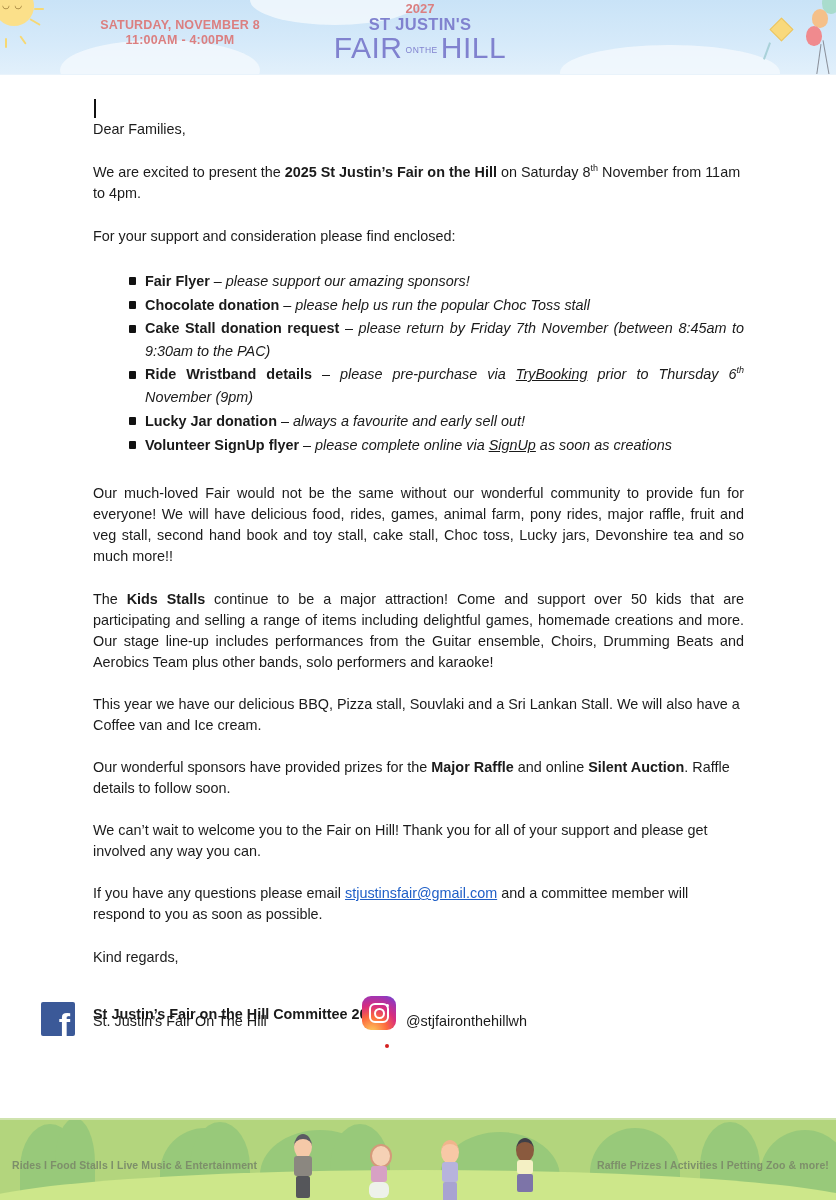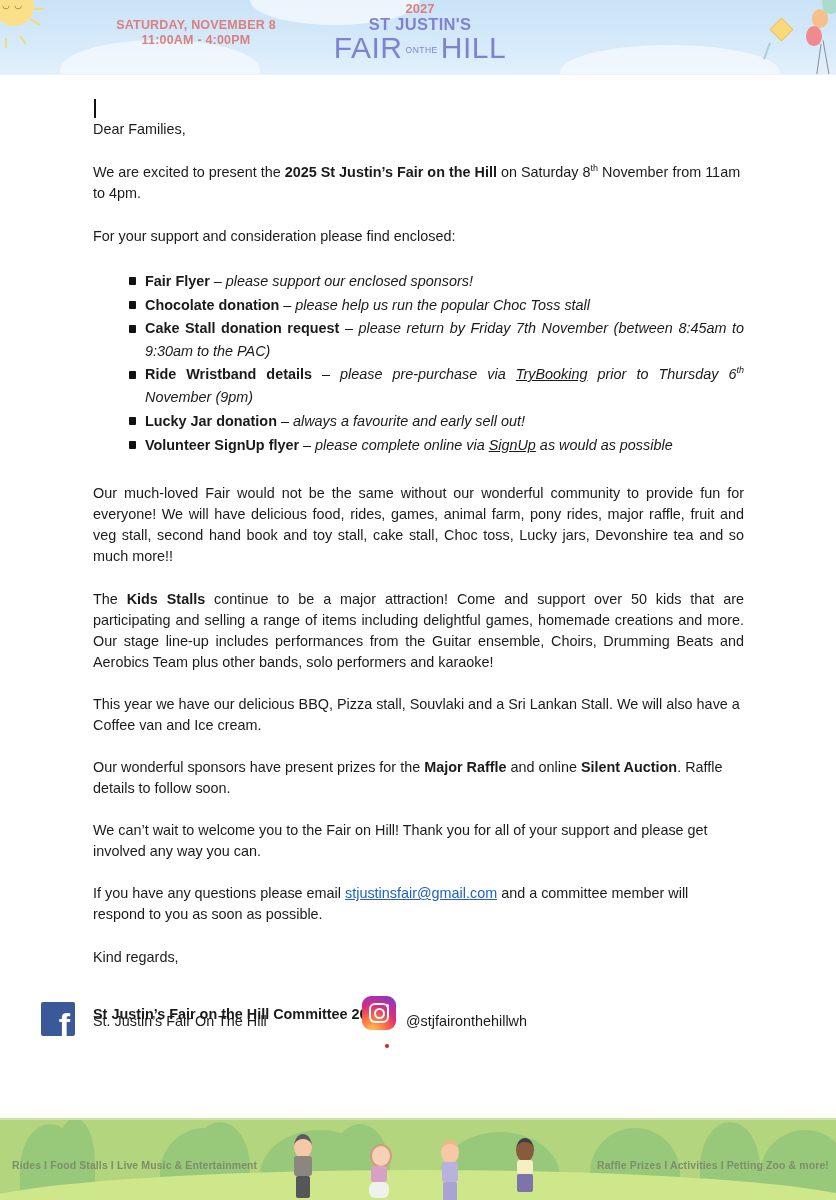--- a/index.html
+++ b/index.html
@@ -17,21 +17,21 @@
     border-bottom: 1px solid #e9f3fb;
   }
   .cloud { position: absolute; background: #f2f8fd; border-radius: 50%; opacity: .85; }
   .sun {
     position: absolute; left: -6px; top: -14px; width: 40px; height: 40px;
     border-radius: 50%; background: #fbe08a;
   }
   .sun-face { position: absolute; left: 8px; top: 14px; font-size: 9px; color: #8a6a2a; letter-spacing: 1px; }
   .ray { position: absolute; background: #f6d874; width: 2px; border-radius: 1px; }
   .date-block {
-    position: absolute; left: 112px; top: 18px; width: 168px; text-align: center;
+    position: absolute; left: 96px; top: 18px; width: 168px; text-align: center;
     color: #db7f80; font-weight: bold; font-size: 12.5px; line-height: 15px; letter-spacing: .2px;
   }
   .title-block { position: absolute; left: 330px; top: 2px; width: 180px; text-align: center; }
   .title-year { color: #db7f80; font-weight: bold; font-size: 13px; line-height: 14px; }
   .title-name { color: #8082cf; font-weight: bold; font-size: 16.5px; line-height: 17px; letter-spacing: .3px; }
   .title-fair {
     display: flex; align-items: center; justify-content: center; gap: 3px;
     color: #8082cf; font-weight: normal; font-size: 30px; line-height: 30px; letter-spacing: .5px;
   }
   .title-onthe { display: flex; flex-direction: row; font-size: 8.5px; line-height: 8.5px; text-align: center; padding-top: 4px; }
@@ -152,52 +152,52 @@
   <p class="p" style="top:119px;">Dear Families,</p>
 
   <p class="p" style="top:162px;"><span>We are excited to present the </span><b>2025 St Justin’s Fair on the Hill</b><span> on Saturday 8</span><sup>th</sup><span> November from 11am to 4pm.</span></p>
 
   <p class="p" style="top:226px;">For your support and consideration please find enclosed:</p>
 </div>
 
 <ul class="bullets" style="left:113px;top:269px;width:631px;">
   <li style="font-size:14.4px;">
     <span class="bullet-mark" style="left:16px;"></span>
-    <b>Fair Flyer</b><span> – </span><i>please support our enclosed sponsors!</i>
+    <b>Fair Flyer</b><span> – </span><i>please support our amazing sponsors!</i>
   </li>
   <li style="font-size:14.4px;">
     <span class="bullet-mark" style="left:16px;"></span>
     <b>Chocolate donation</b><span> – </span><i>please help us run the popular Choc Toss stall</i>
   </li>
   <li class="two justify" style="font-size:14.4px;">
     <span class="bullet-mark" style="left:16px;"></span>
     <b>Cake Stall donation request</b><span> – </span><i>please return by Friday 7th November (between 8:45am to 9:30am to the PAC)</i>
   </li>
   <li class="two justify" style="font-size:14.4px;">
     <span class="bullet-mark" style="left:16px;"></span>
     <b>Ride Wristband details</b><span> – </span><i><span>please pre-purchase via </span><span class="link-under">TryBooking</span><span> prior to Thursday 6</span><sup>th</sup><span> November (9pm)</span></i>
   </li>
   <li style="font-size:14.4px;">
     <span class="bullet-mark" style="left:16px;"></span>
     <b>Lucky Jar donation</b><span> – </span><i>always a favourite and early sell out!</i>
   </li>
   <li style="font-size:14.4px;">
     <span class="bullet-mark" style="left:16px;"></span>
-    <b>Volunteer SignUp flyer</b><span> – </span><i><span>please complete online via </span><span class="link-under">SignUp</span><span> as would as possible</span></i>
+    <b>Volunteer SignUp flyer</b><span> – </span><i><span>please complete online via </span><span class="link-under">SignUp</span><span> as soon as creations</span></i>
   </li>
 </ul>
 
 <div class="doc">
   <p class="p justify" style="top:483px;">Our much-loved Fair would not be the same without our wonderful community to provide fun for everyone!  We will have delicious food, rides, games, animal farm, pony rides, major raffle, fruit and veg stall, second hand book and toy stall, cake stall, Choc toss, Lucky jars, Devonshire tea and so much more!!</p>
 
   <p class="p justify" style="top:589px;"><span>The </span><b>Kids Stalls</b><span> continue to be a major attraction!  Come and support over 50 kids that are participating and selling a range of items including delightful games, homemade creations and more.  Our stage line-up includes performances from the Guitar ensemble, Choirs, Drumming Beats and Aerobics Team plus other bands, solo performers and karaoke!</span></p>
 
   <p class="p" style="top:694px;">This year we have our delicious BBQ, Pizza stall, Souvlaki and a Sri Lankan Stall.  We will also have a Coffee van and Ice cream.</p>
 
-  <p class="p" style="top:757px;"><span>Our wonderful sponsors have present prizes for the </span><b>Major Raffle</b><span> and online </span><b>Silent Auction</b><span>. Raffle details to follow soon.</span></p>
+  <p class="p" style="top:757px;"><span>Our wonderful sponsors have provided prizes for the </span><b>Major Raffle</b><span> and online </span><b>Silent Auction</b><span>. Raffle details to follow soon.</span></p>
 
   <p class="p" style="top:820px;">We can’t wait to welcome you to the Fair on Hill!  Thank you for all of your support and please get involved any way you can.</p>
 
   <p class="p" style="top:883px;"><span>If you have any questions please email </span><span class="email">stjustinsfair@gmail.com</span><span> and a committee member will respond to you as soon as possible.</span></p>
 
   <p class="p" style="top:947px;">Kind regards,</p>
   <p class="p" style="top:968px;margin-top:36px;"><b>St Justin’s Fair on the Hill Committee 2025</b></p>
 </div>
 
 <div class="fb">

